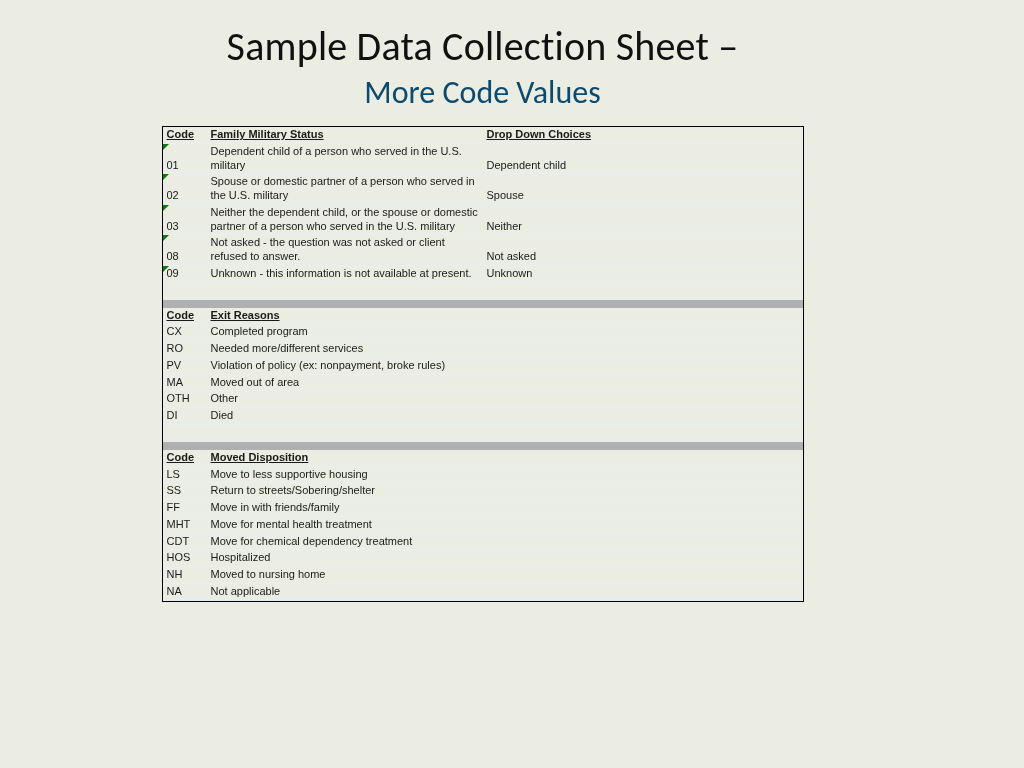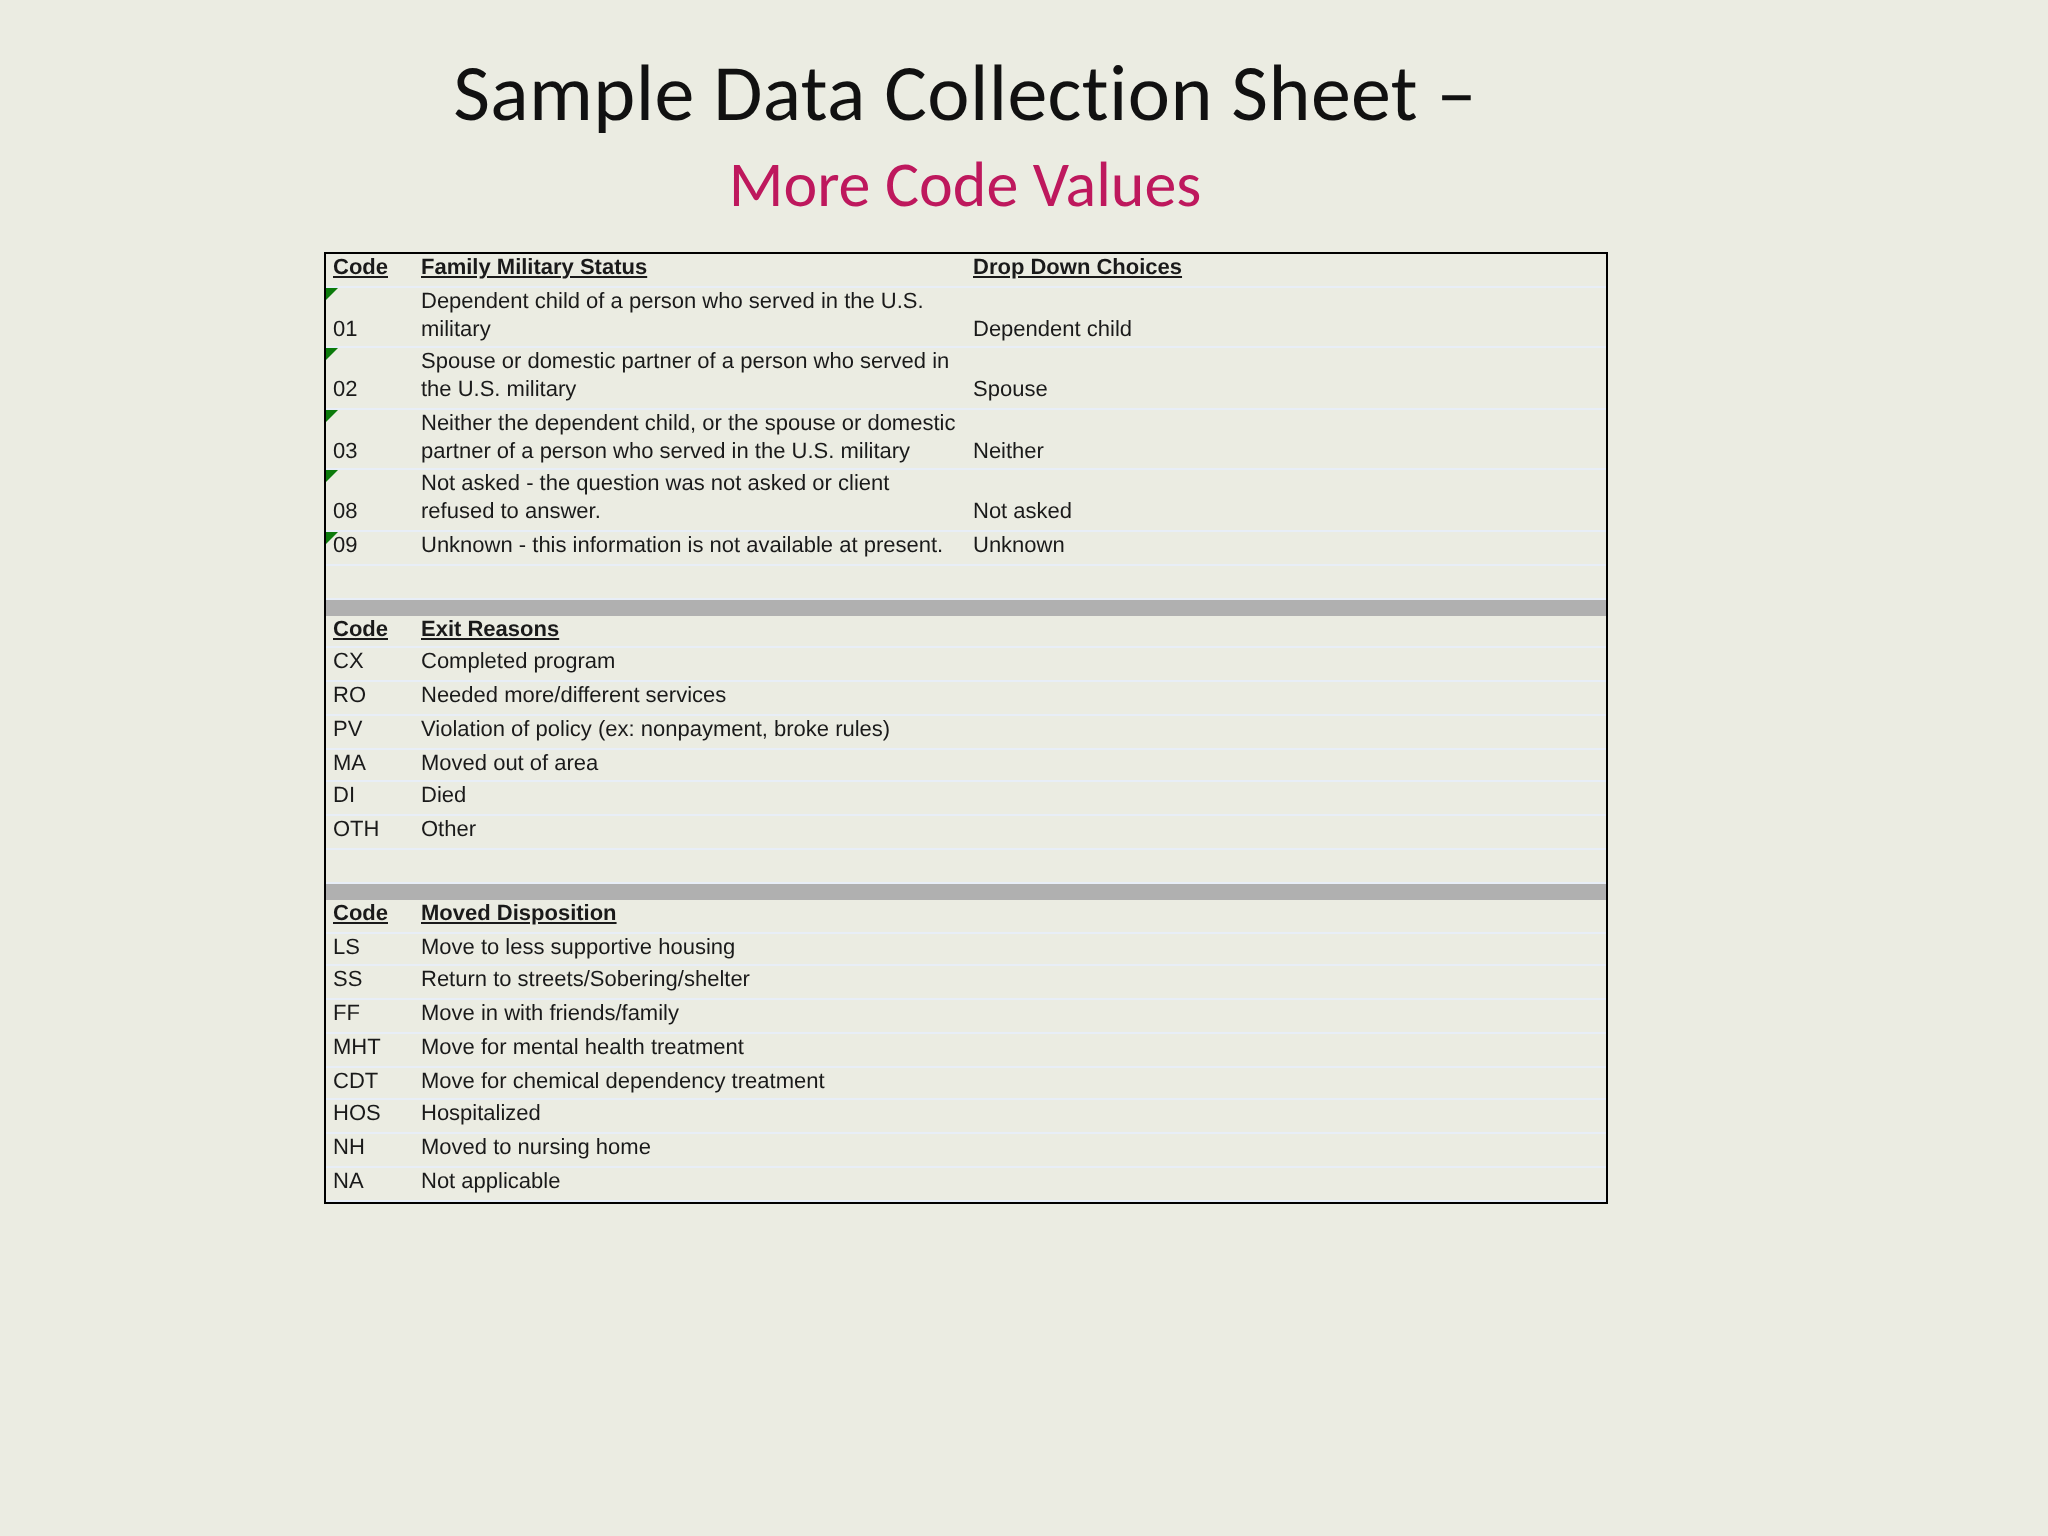--- a/index.html
+++ b/index.html
@@ -25,21 +25,21 @@
     font-family: "Calibri Light", Calibri, Arial, sans-serif;
     font-size: 40px;
     font-weight: 400;
     color: #111;
     letter-spacing: 0.2px;
   }
   .title-sub {
     font-family: "Calibri Light", Calibri, Arial, sans-serif;
     font-size: 32px;
     font-weight: 400;
-    color: #be185d;
+    color: #0c4a6e;
     margin-top: 2px;
   }
   .sheet {
     margin: 14px auto 0 auto;
     width: 640px;
     border: 1.5px solid #000;
     background: #ebece2;
     font-size: 11px;
     line-height: 1.25;
     color: #1a1a1a;
@@ -199,30 +199,30 @@
           </tr>
           <tr>
             <td class="code-cell">MA</td>
             <td>Moved out of area</td>
             <td></td>
             <td></td>
             <td></td>
             <td></td>
           </tr>
           <tr>
+            <td class="code-cell">OTH</td>
+            <td>Other</td>
+            <td></td>
+            <td></td>
+            <td></td>
+            <td></td>
+          </tr>
+          <tr>
             <td class="code-cell">DI</td>
             <td>Died</td>
-            <td></td>
-            <td></td>
-            <td></td>
-            <td></td>
-          </tr>
-          <tr>
-            <td class="code-cell">OTH</td>
-            <td>Other</td>
             <td></td>
             <td></td>
             <td></td>
             <td></td>
           </tr>
           <tr class="blank">
             <td></td>
             <td></td>
             <td></td>
             <td></td>

